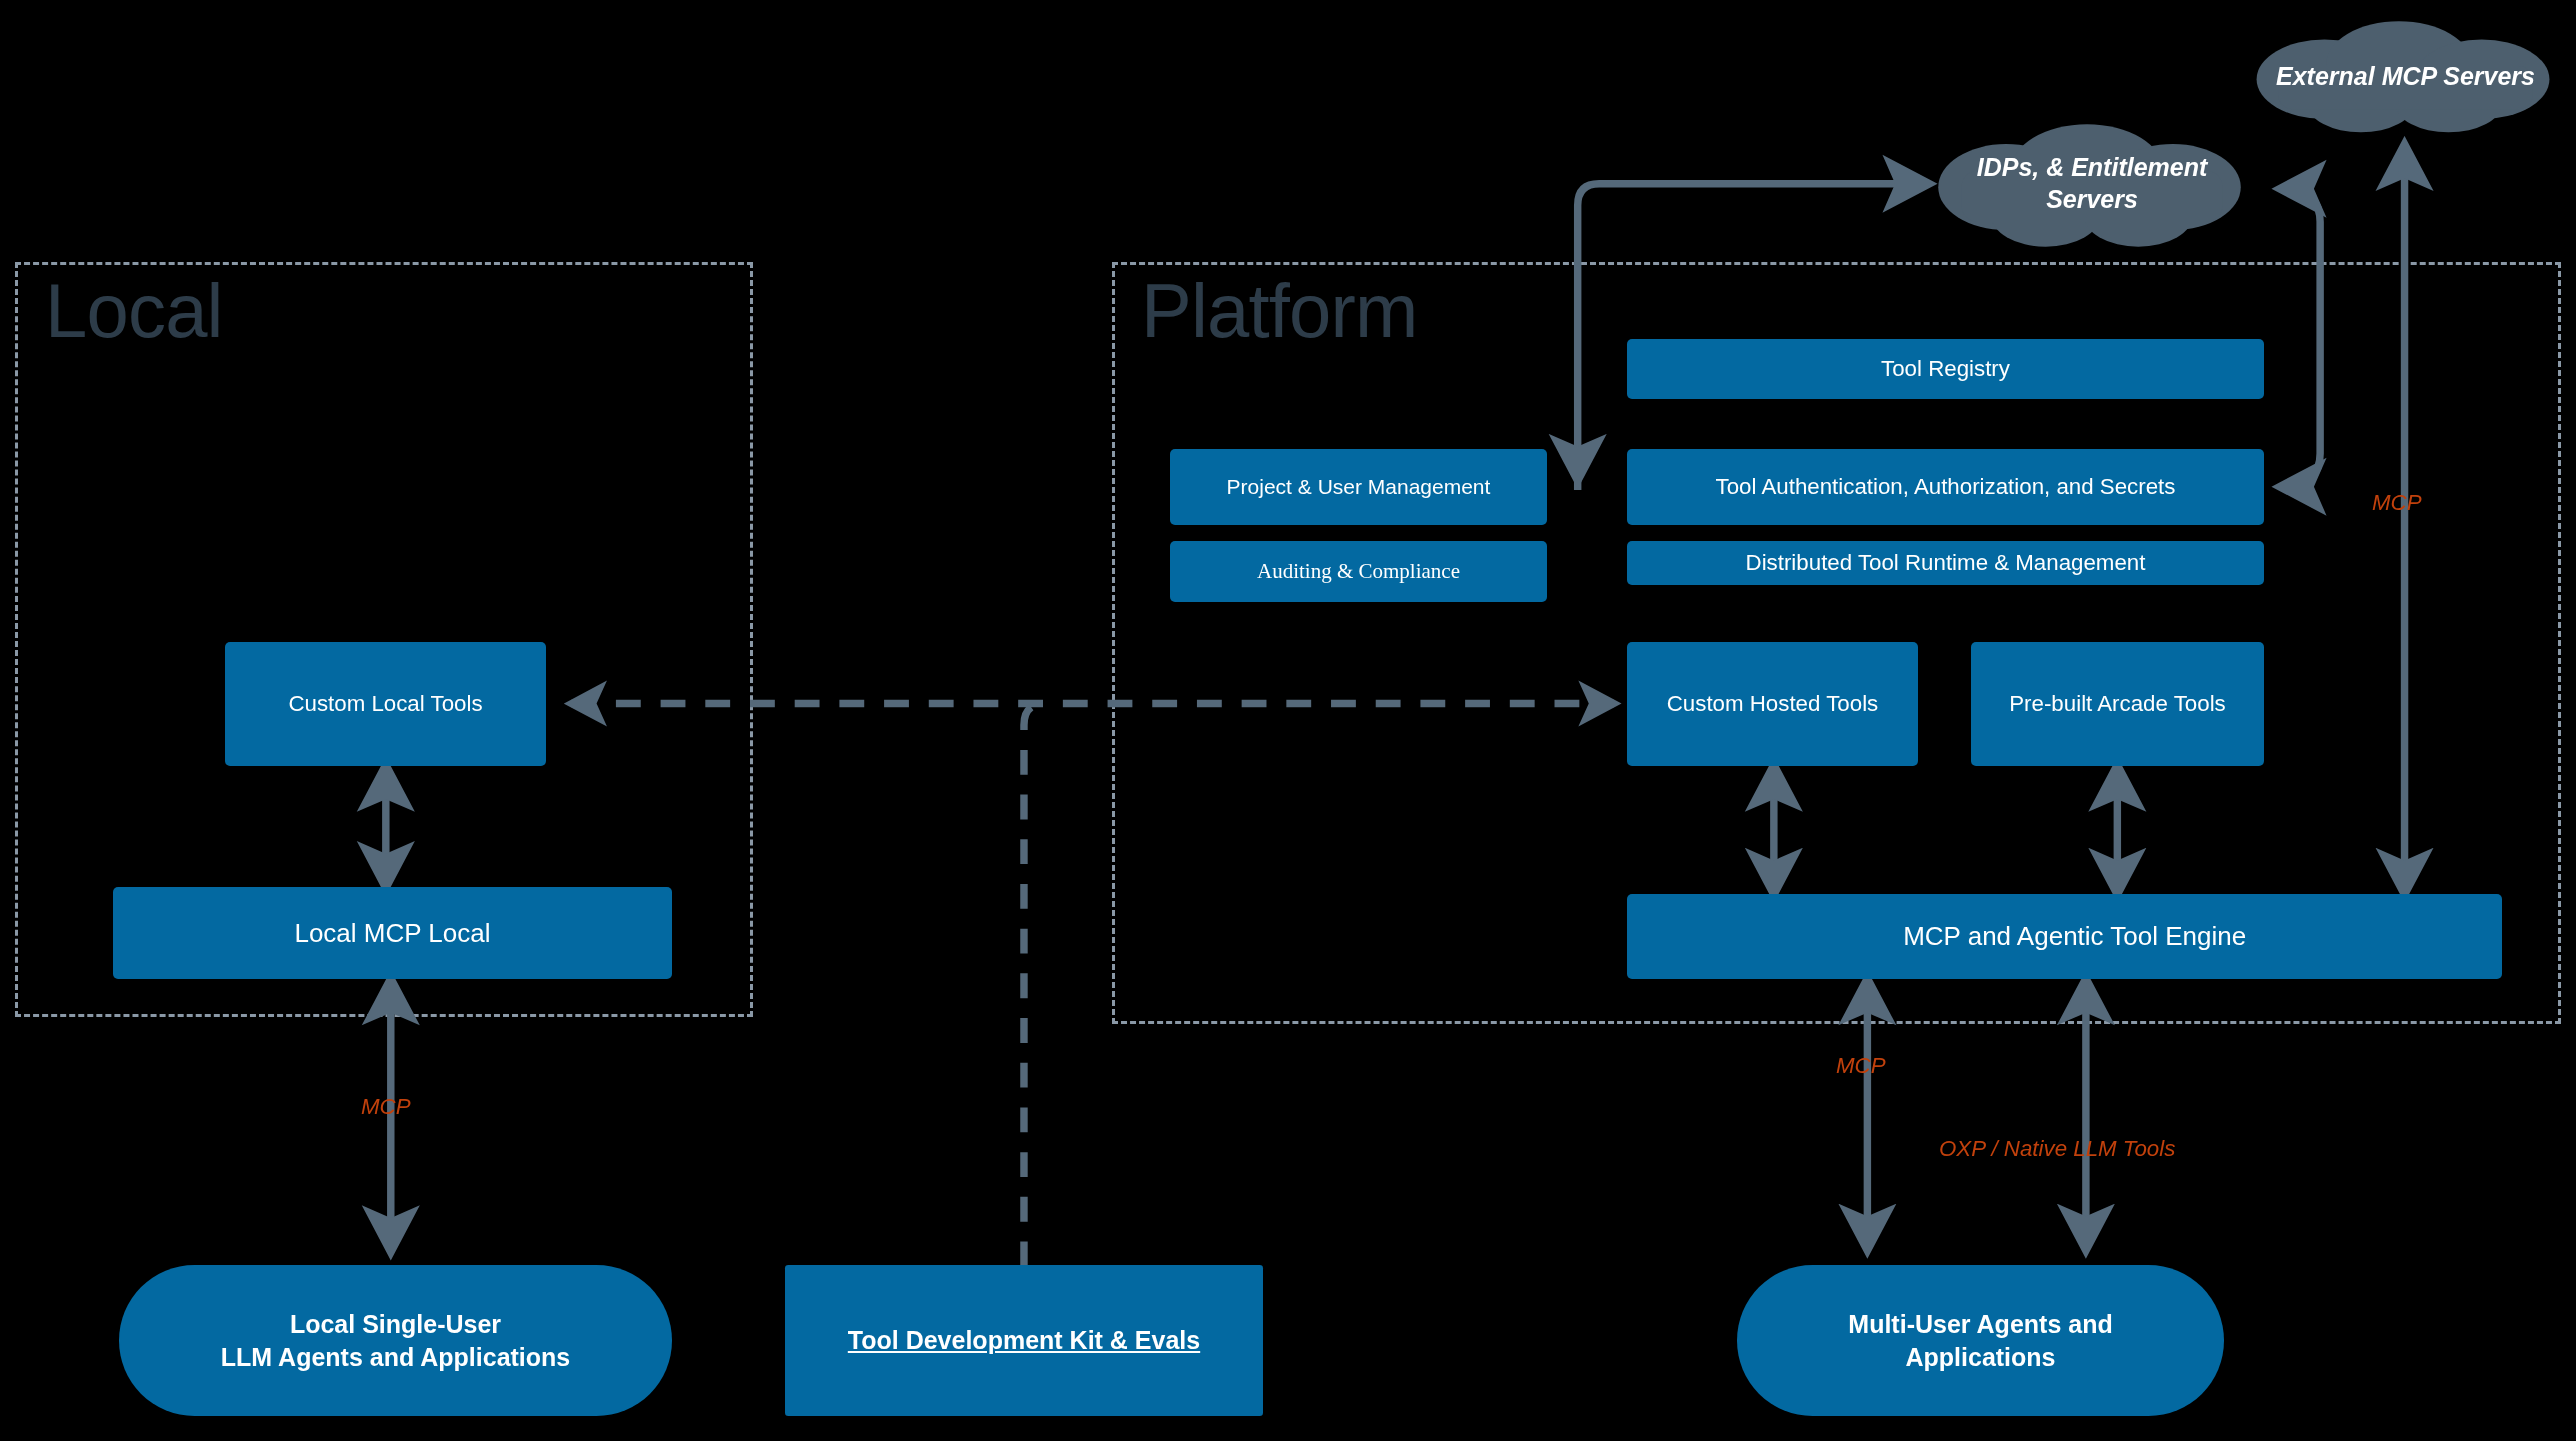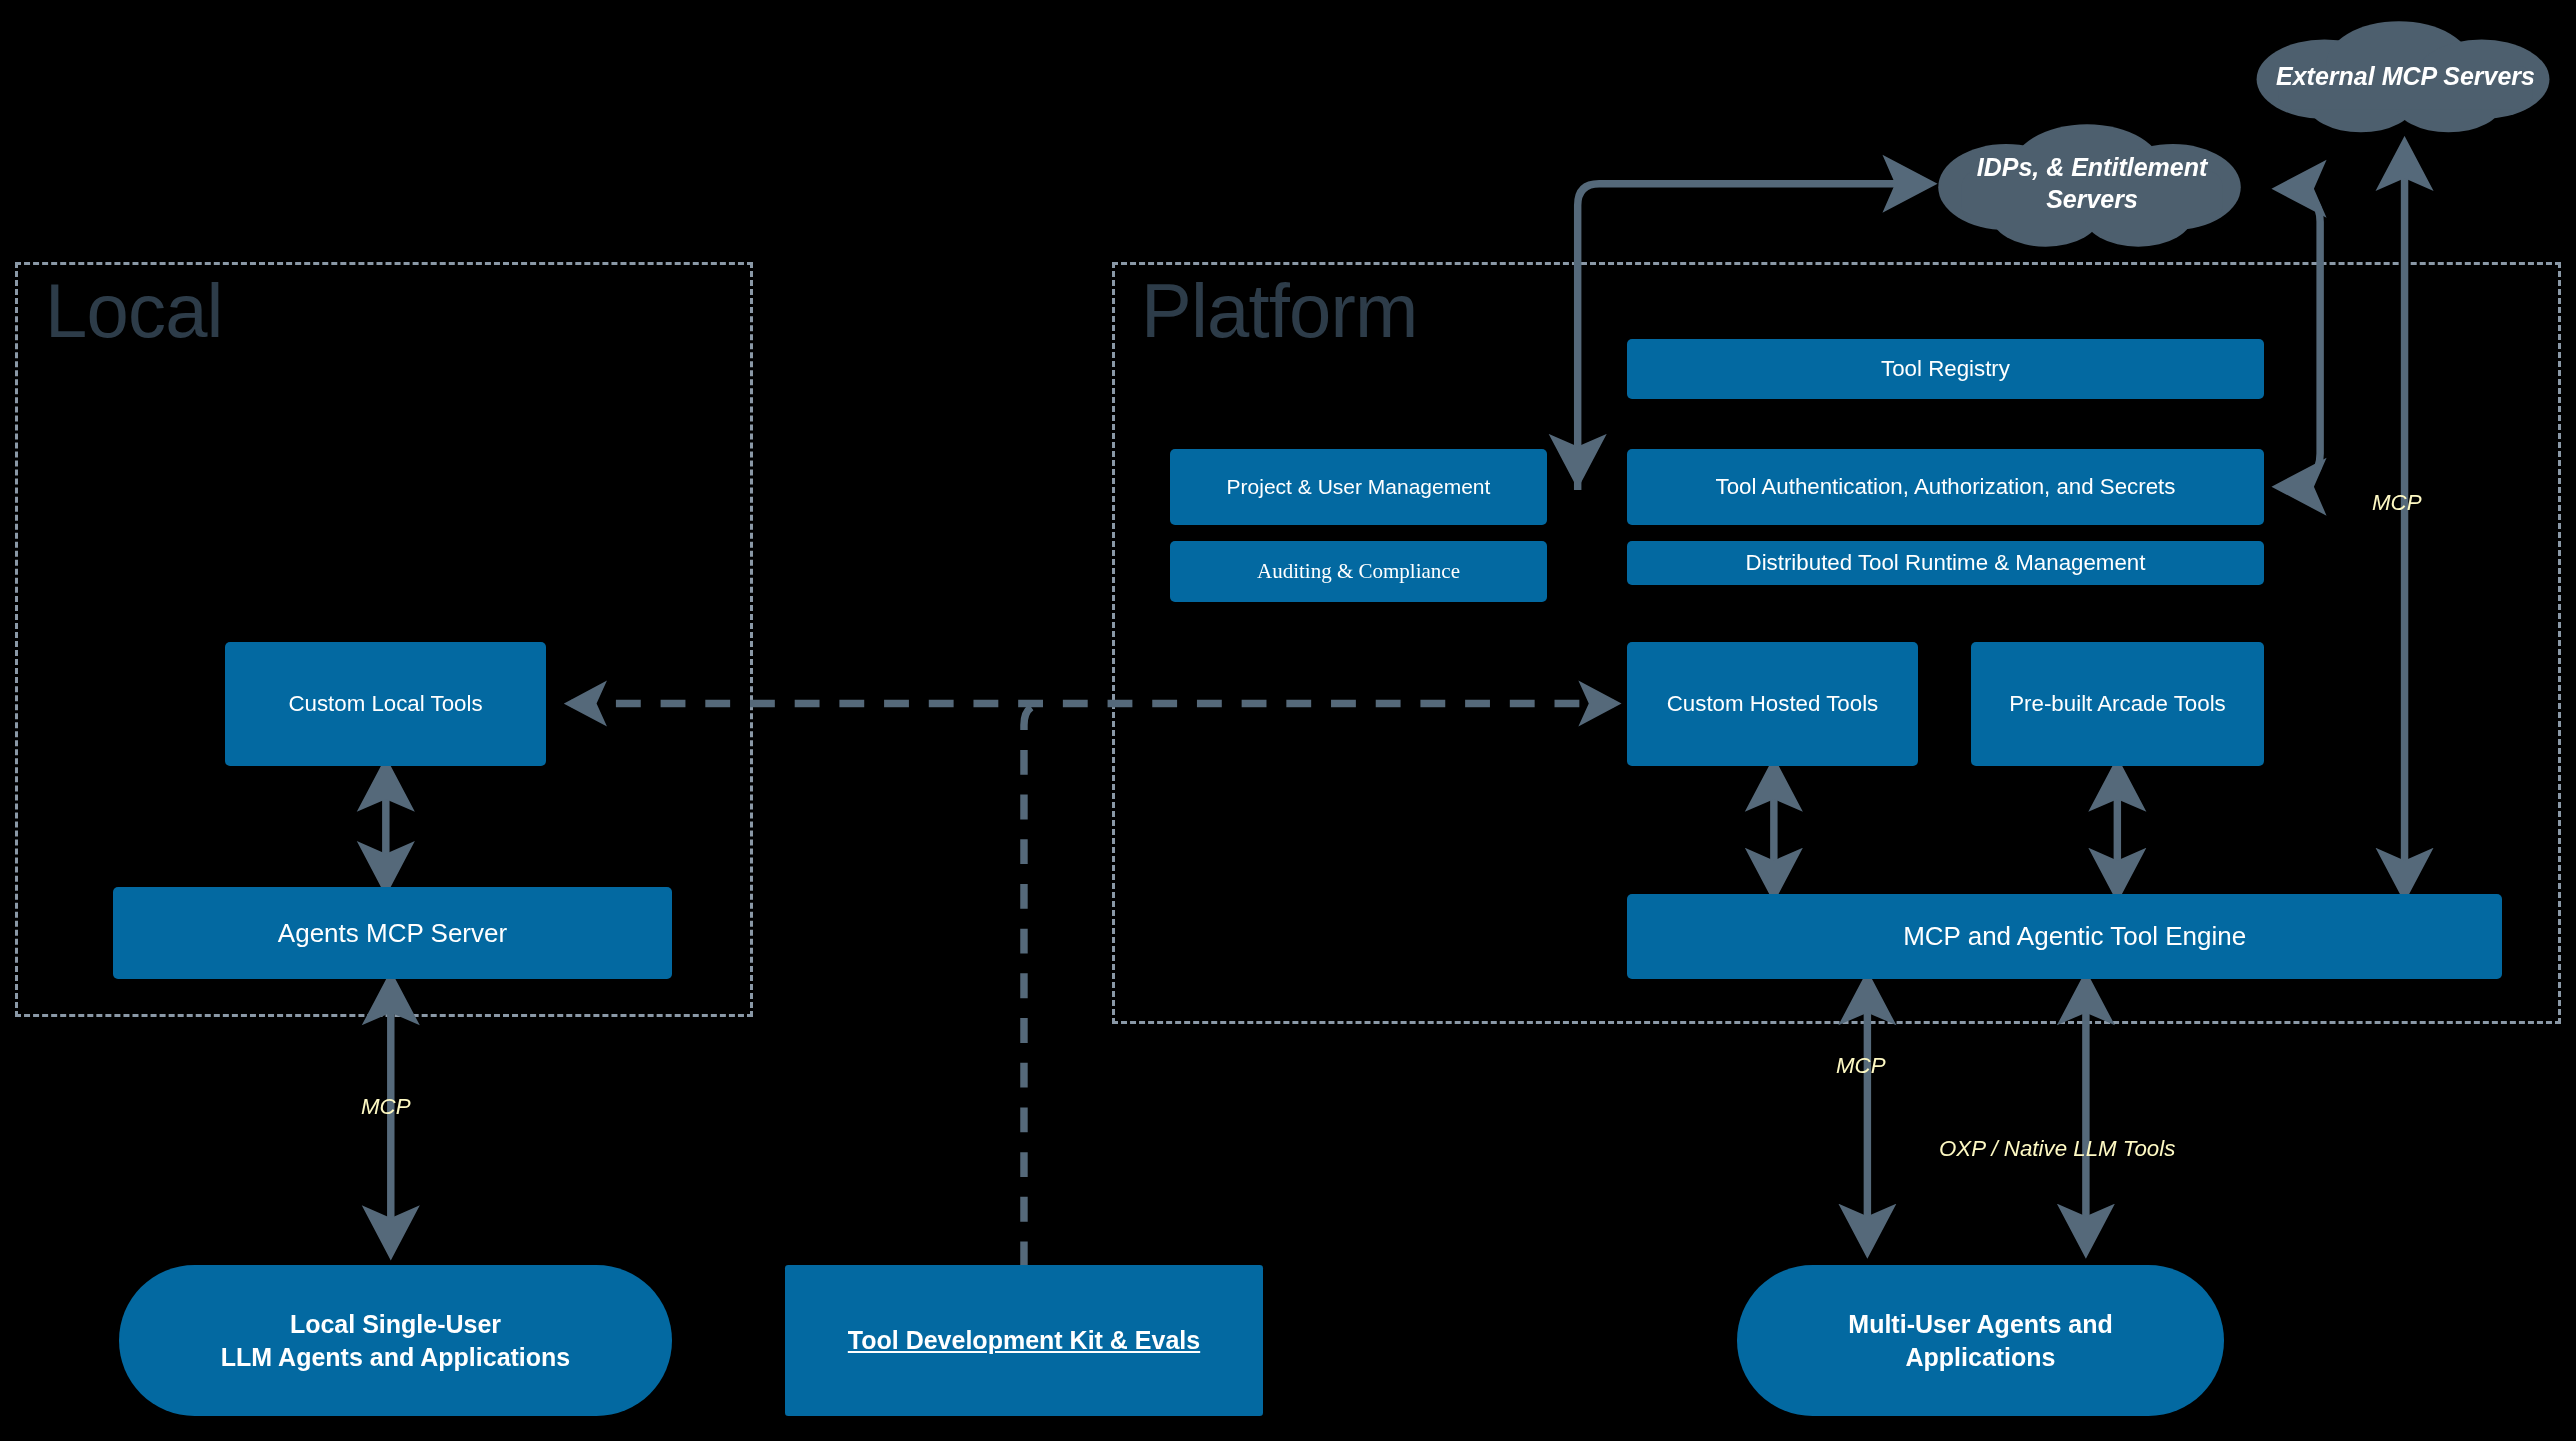--- a/index.html
+++ b/index.html
@@ -91,21 +91,21 @@
   }
   .cloud .cloud-label {
     position: relative;
     z-index: 2;
     padding: 0 21.5px;
   }
 
   
   .edge-label {
     position: absolute;
-    color: #fef9c3;
+    color: #c2410c;
     font-style: italic;
     font-size: 22.3px;
     white-space: nowrap;
     font-weight: 400;
   }
 </style>
 </head>
 <body>
 
 <div id="stage">
@@ -182,21 +182,21 @@
       </g>
     </svg>
     <span class="cloud-label">
       <span>IDPs, &amp; Entitlement</span><br>
       <span>Servers</span>
     </span>
   </div>
 
   <div class="node md" style="left:225px; top:642px; width:321px; height:124px;">Custom Local Tools</div>
 
-  <div class="node lg" style="left:113px; top:887px; width:559px; height:92px;">Agents MCP Server</div>
+  <div class="node lg" style="left:113px; top:887px; width:559px; height:92px;">Local MCP Local</div>
 
   <div class="node sm" style="left:1170px; top:449px; width:377px; height:76px;">Project &amp; User Management</div>
 
   <div class="node sm" style="left:1170px; top:541px; width:377px; height:61px;font-family:Liberation Serif, serif;">Auditing &amp; Compliance</div>
 
   <div class="node md" style="left:1627px; top:339px; width:637px; height:60px;">Tool Registry</div>
 
   <div class="node md" style="left:1627px; top:449px; width:637px; height:76px;">Tool Authentication, Authorization, and Secrets</div>
 
   <div class="node md" style="left:1627px; top:541px; width:637px; height:44px;">Distributed Tool Runtime &amp; Management</div>

